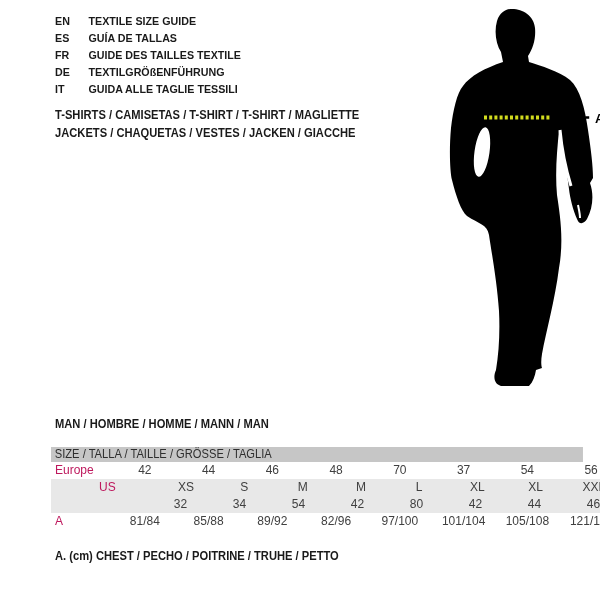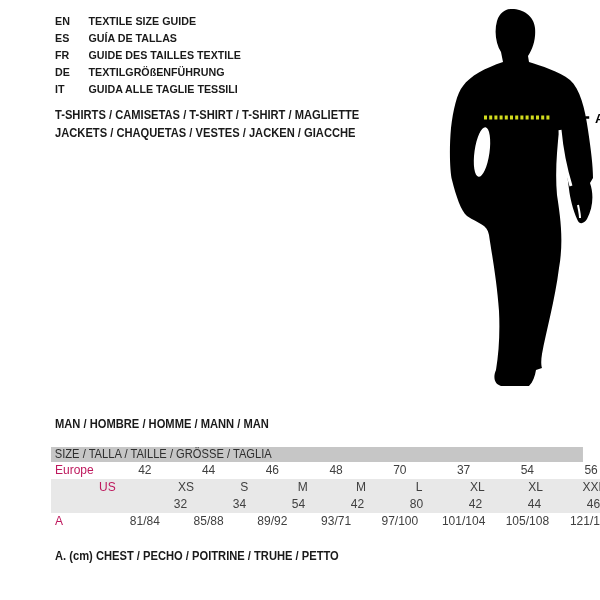--- a/index.html
+++ b/index.html
@@ -124,21 +124,21 @@
         <div class="cell val">80</div>
         <div class="cell val">42</div>
         <div class="cell val">44</div>
         <div class="cell val">46</div>
       </div>
       <div class="tbl-row">
         <div class="cell label">A</div>
         <div class="cell val">81/84</div>
         <div class="cell val">85/88</div>
         <div class="cell val">89/92</div>
-        <div class="cell val">93/71</div>
+        <div class="cell val">82/96</div>
         <div class="cell val">97/100</div>
         <div class="cell val">101/104</div>
         <div class="cell val">105/108</div>
         <div class="cell val">121/112</div>
       </div>
     </div>
 
   <div class="footnote cond">A. (cm) CHEST / PECHO / POITRINE / TRUHE / PETTO</div>
 
 </div>

